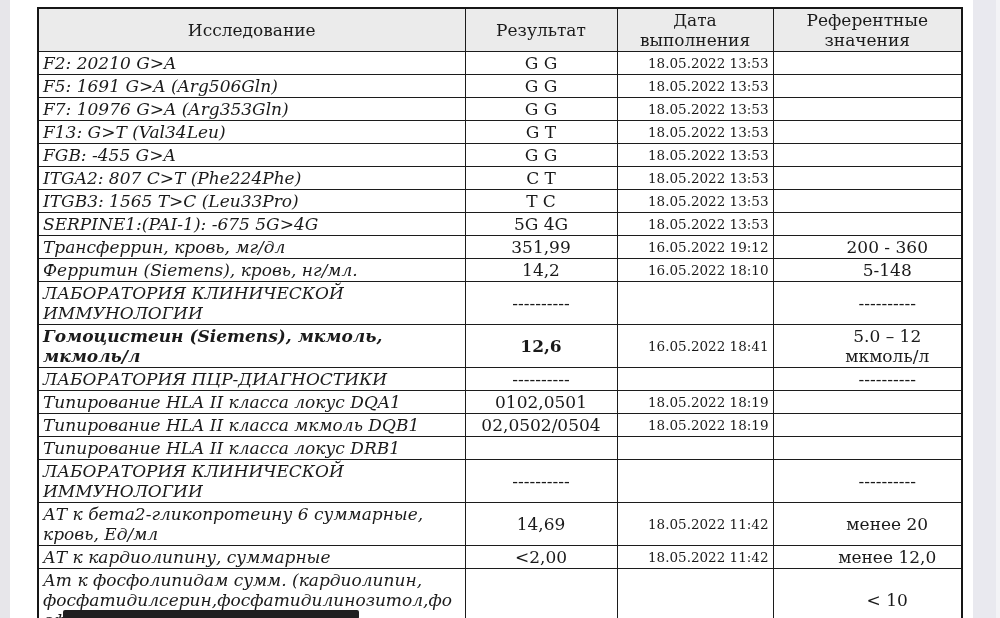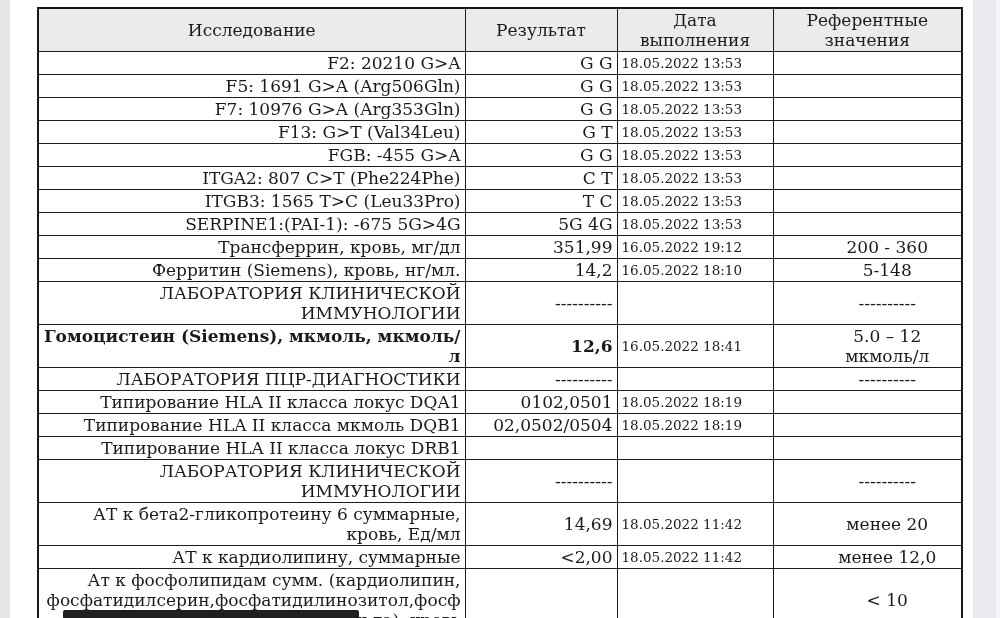--- a/index.html
+++ b/index.html
@@ -43,26 +43,27 @@
     height: 40px;
     padding: 1px 4px;
     line-height: 20px;
   }
   .lab-table td {
     font-size: 17px;
     line-height: 20px;
     padding: 1px 4px;
   }
   td.cell-test {
-    text-align: right;
+    text-align: left;
     overflow-wrap: break-word;
     word-break: break-word;
-  }
-  td.cell-result { text-align: right; }
-  td.cell-date   { text-align: left; font-size: 13.5px; line-height: 18px; }
+    font-style: italic;
+  }
+  td.cell-result { text-align: center; }
+  td.cell-date   { text-align: right; font-size: 13.5px; line-height: 18px; }
   td.cell-ref    { text-align: center; padding-left: 44px; }
   tr.bold-row td.cell-test,
   tr.bold-row td.cell-result { font-weight: bold; }
   .bottom-partial-bar {
     position: absolute;
     left: 63px; top: 610px;
     width: 296px; height: 9px;
     background: #1f1f20;
     border-radius: 2px;
   }

